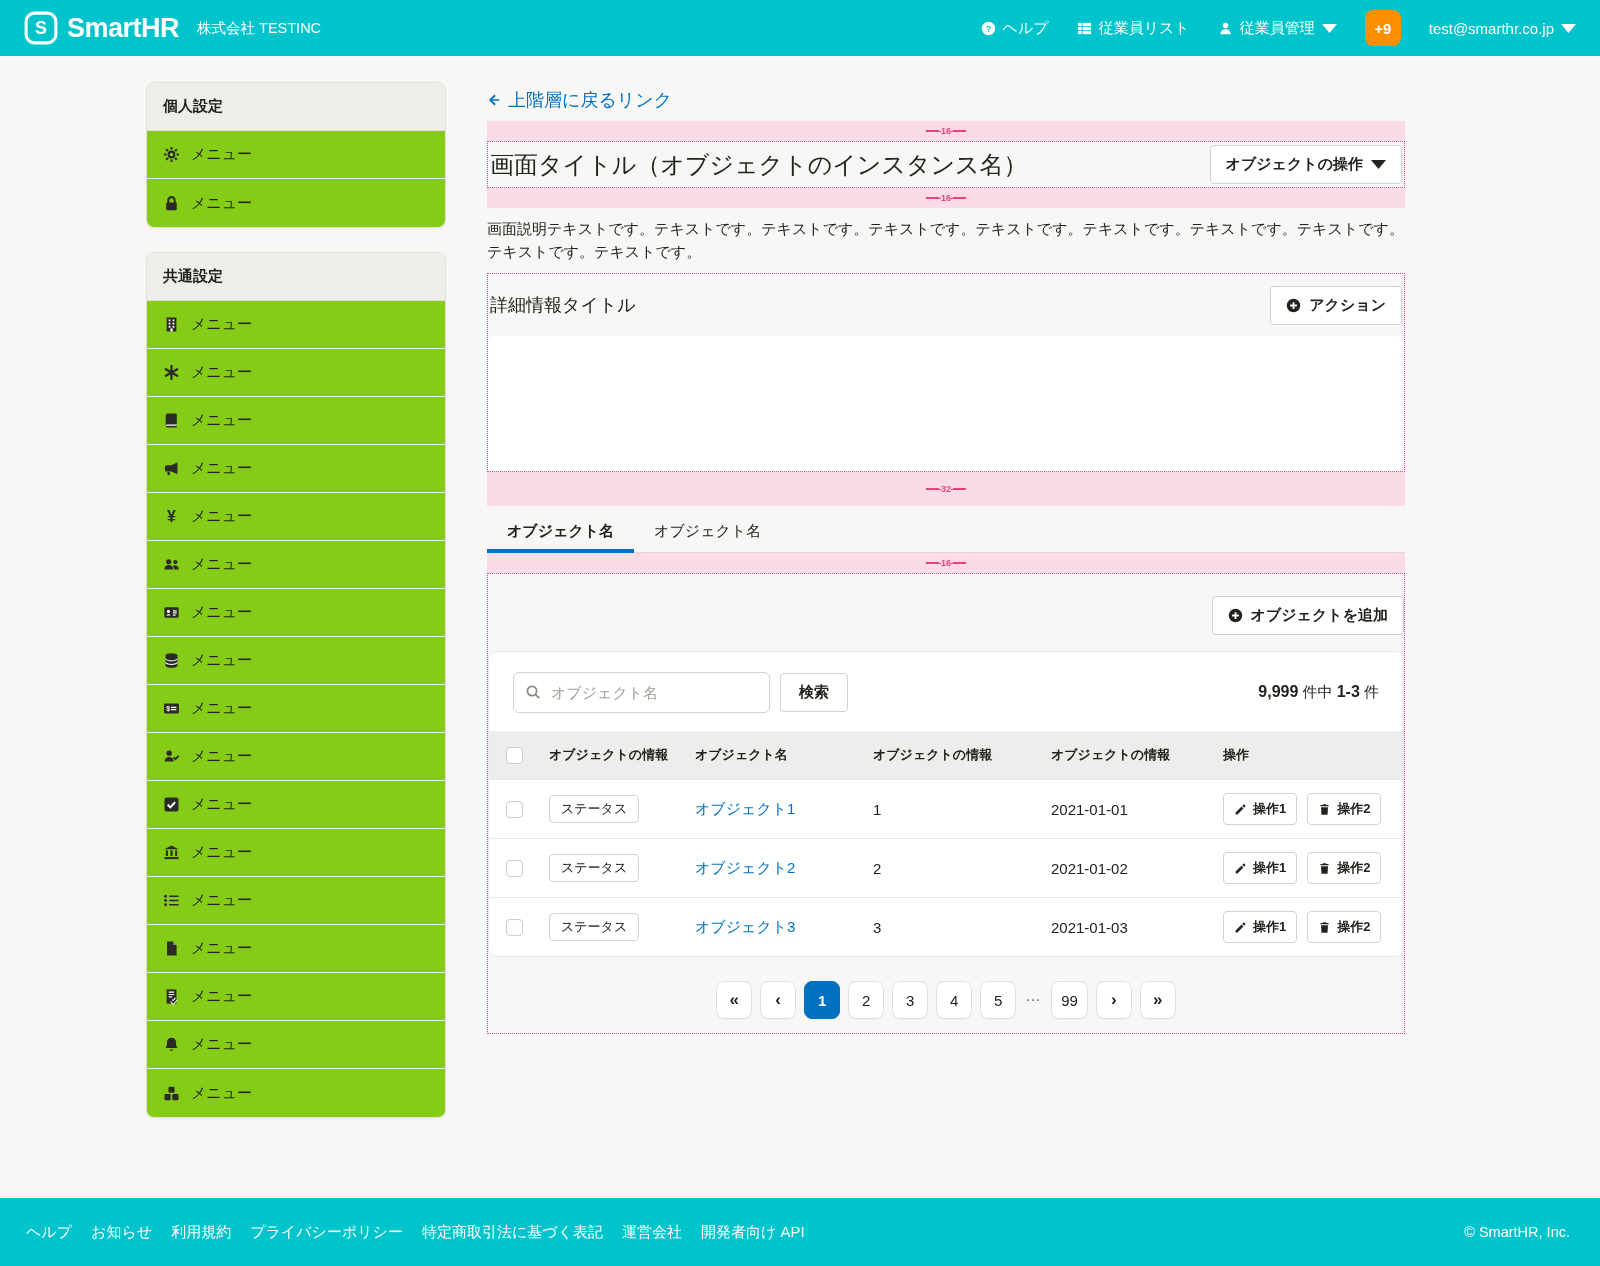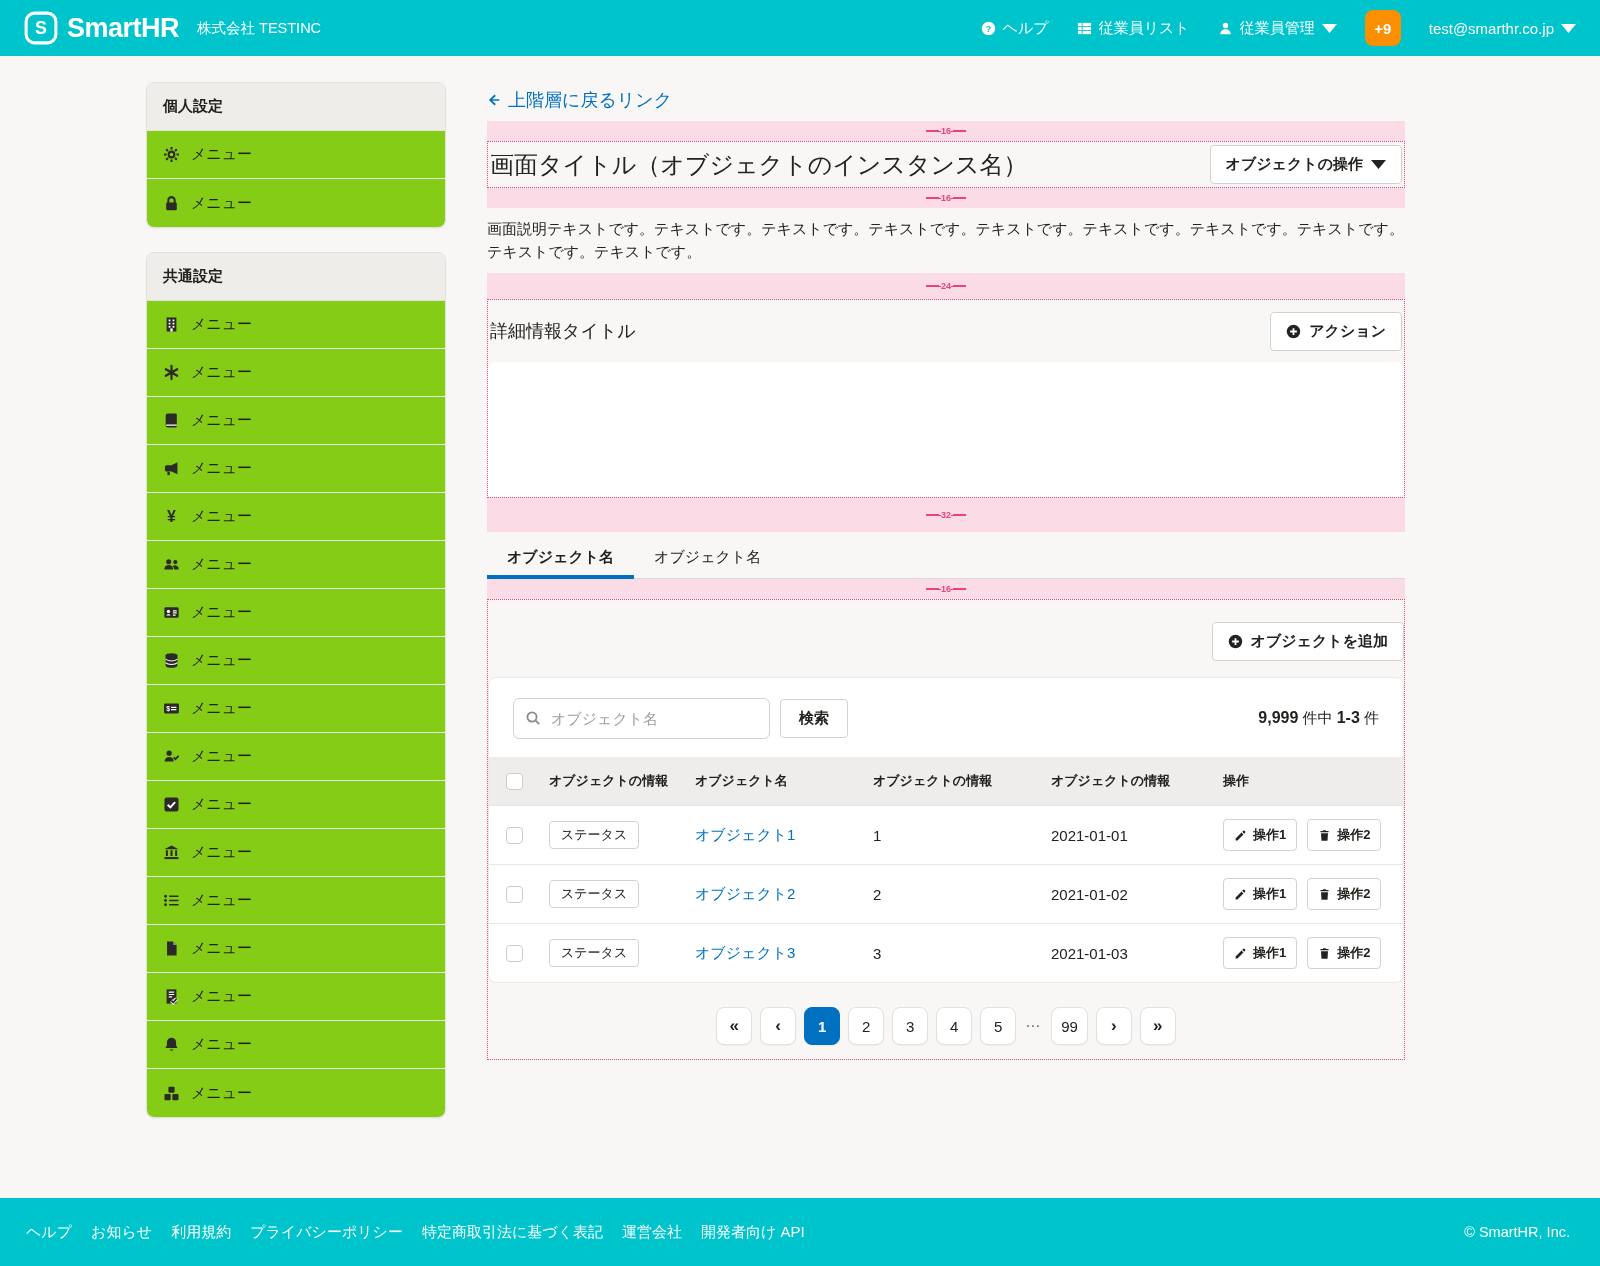--- a/index.html
+++ b/index.html
@@ -401,29 +401,20 @@
           <span class="cap"></span>
           <span class="ln"></span>
           <span class="num">16</span>
           <span class="ln"></span>
           <span class="cap"></span>
         </span>
     </div>
 
     <p class="page-desc">画面説明テキストです。テキストです。テキストです。テキストです。テキストです。テキストです。テキストです。テキストです。テキストです。テキストです。</p>
 
-    <div class="band h24">
-      <span class="ruler">
-          <span class="cap"></span>
-          <span class="ln"></span>
-          <span class="num">24</span>
-          <span class="ln"></span>
-          <span class="cap"></span>
-        </span>
-    </div>
 
     <section class="dotted">
       <div class="panel-head">
         <span class="panel-title">詳細情報タイトル</span>
         <button class="btn">
           <span class="icn">
               <svg viewBox="0 0 16 16">
                 <circle cx="8" cy="8" r="7.2" fill="currentColor"></circle>
                 <path d="M8 4.4v7.2M4.4 8h7.2" stroke="#fff" stroke-width="1.9"></path>
               </svg>

